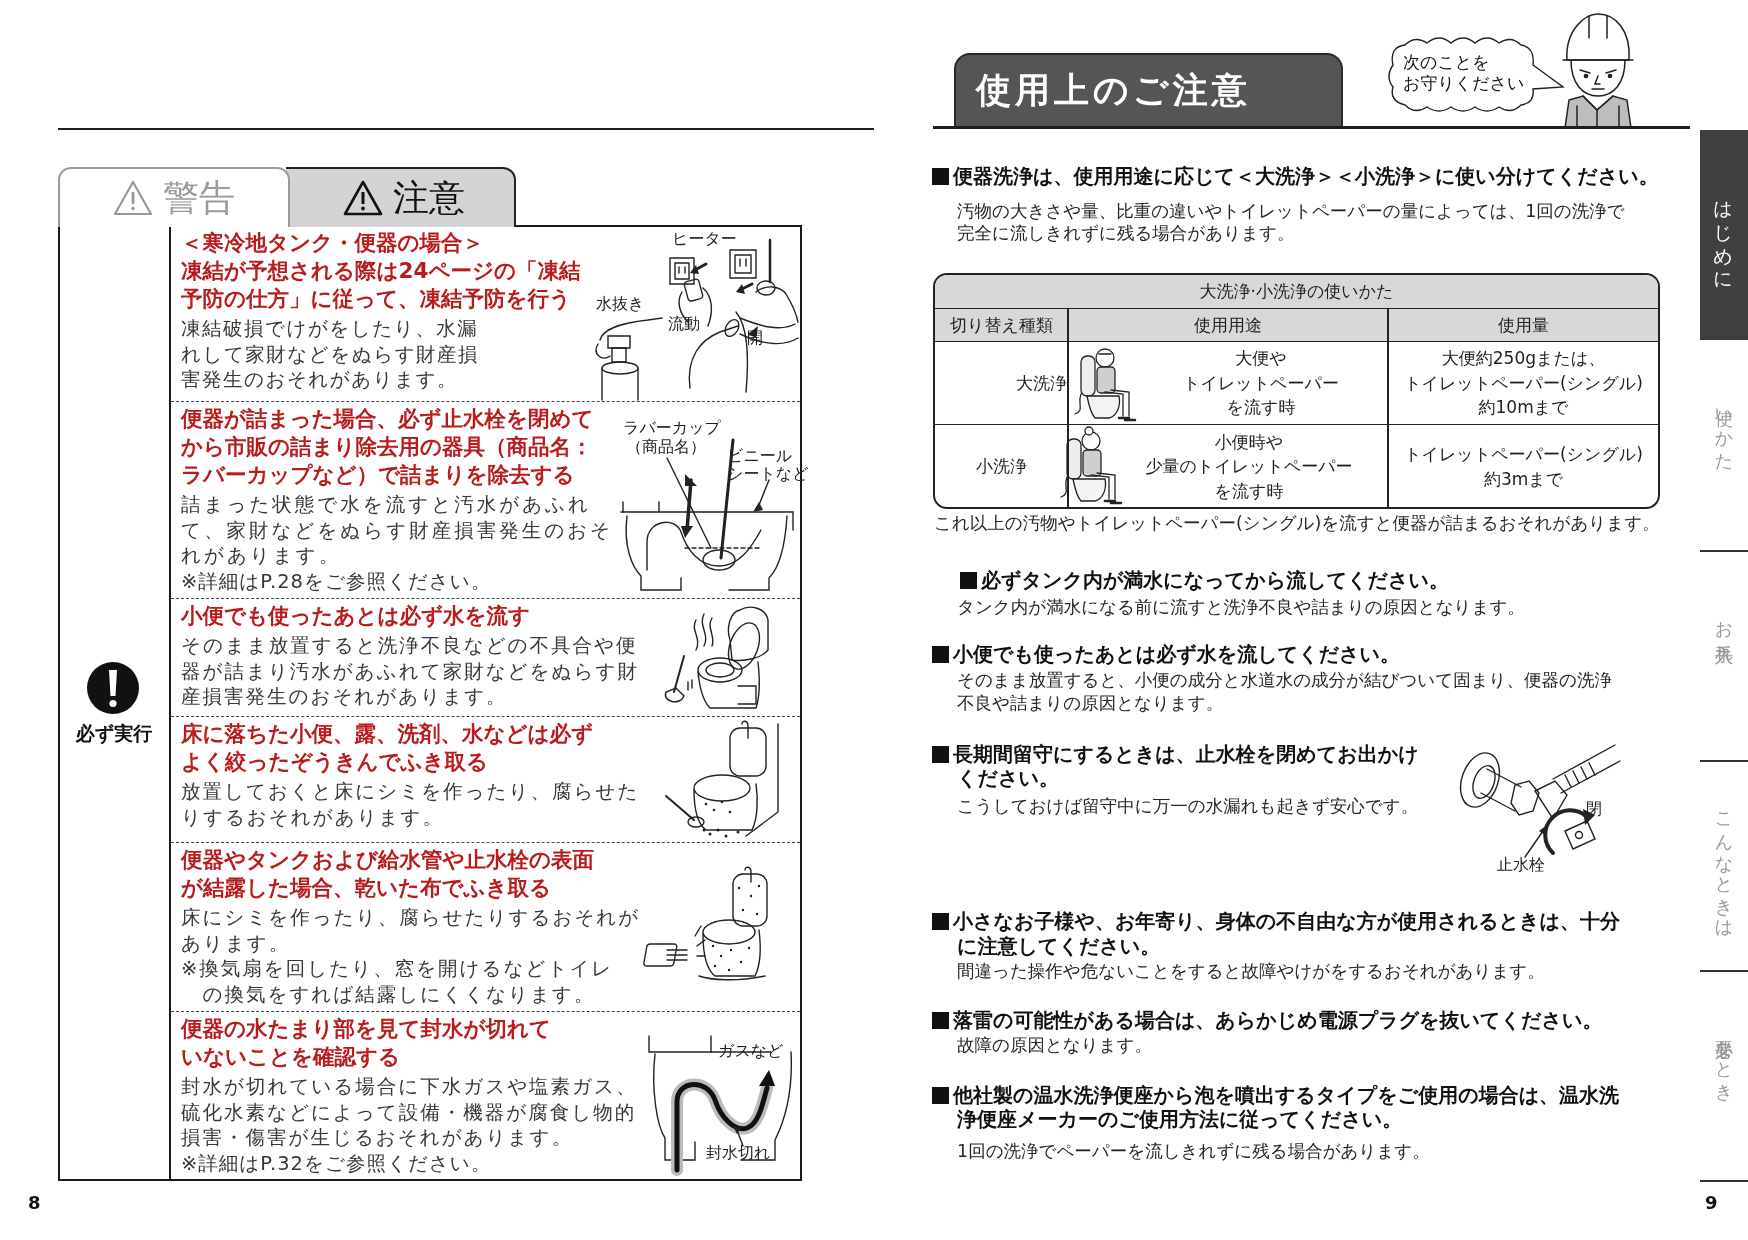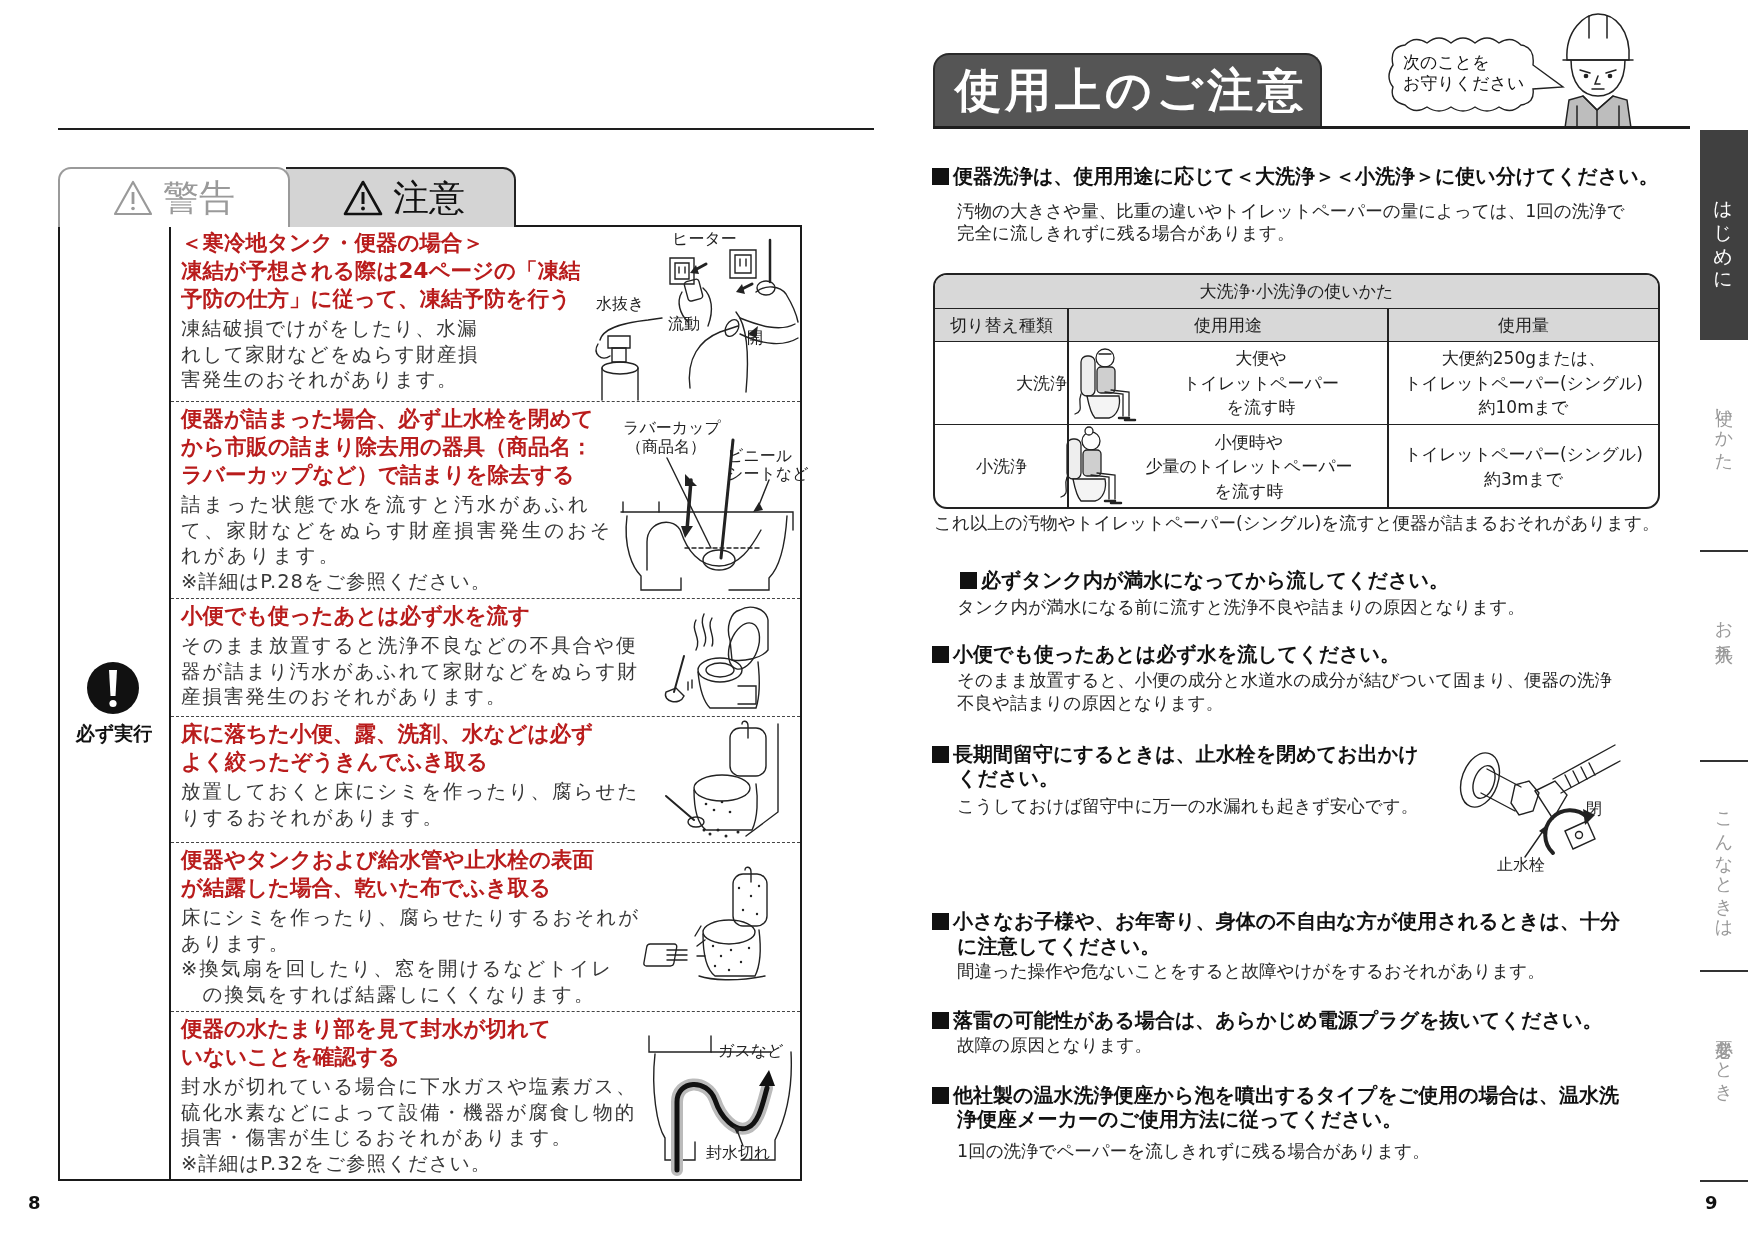--- a/index.html
+++ b/index.html
@@ -22,22 +22,22 @@
   .row { position:absolute; left:171px; width:629px; box-sizing:border-box; padding:2px 0 0 10px; }
   .row.dashed { border-top:1.5px dashed #444; padding-top:3px; }
   .h { font-size:21.5px; font-weight:bold; line-height:28px; white-space:nowrap; color:#b91c1c; }
   .bwrap { margin-top:3px; }
   .b { font-size:19.5px; line-height:25.5px; color:#383838; white-space:nowrap; letter-spacing:2px; }
   .lbl { position:absolute; font-size:16px; color:#222; white-space:nowrap; }
   .illu { position:absolute; overflow:visible; }
   .illu * { vector-effect:non-scaling-stroke; }
 
   
-  #title-box { position:absolute; left:933px; top:53px; width:389px; height:75px; box-sizing:border-box; background:#555555;
-               border:2px solid #2a2a2a; border-bottom:none; border-radius:16px 16px 0 0; color:#fff; font-size:46px; font-weight:bold;
+  #title-box { position:absolute; left:954px; top:53px; width:389px; height:75px; box-sizing:border-box; background:#555555;
+               border:2px solid #2a2a2a; border-bottom:none; border-radius:16px 16px 0 0; color:#fff; font-size:35px; font-weight:bold;
                letter-spacing:4px; line-height:71px; padding-left:20px; white-space:nowrap; }
   .bubble-text { position:absolute; left:1403px; top:52px; font-size:17px; line-height:21px; color:#111; white-space:nowrap; }
   .rh { position:absolute; left:932px; font-size:20px; line-height:24px; font-weight:bold; color:#111; white-space:nowrap; }
   .rh .l2 { padding-left:25px; }
   .sq { display:inline-block; width:17px; height:17px; background:#111; margin-right:4px; vertical-align:-2px; }
   .rd { position:absolute; left:957px; font-size:17.5px; line-height:23px; color:#262626; white-space:nowrap; }
 
   #flush-table { position:absolute; left:933px; top:273px; width:727px; height:236px; border:2px solid #222; border-radius:14px;
                  box-sizing:border-box; overflow:hidden; font-size:17px; color:#1e1e1e; }
   .ft-band { position:absolute; left:0; width:100%; background:#d8d8d8; border-bottom:1.5px solid #222; box-sizing:border-box; }

